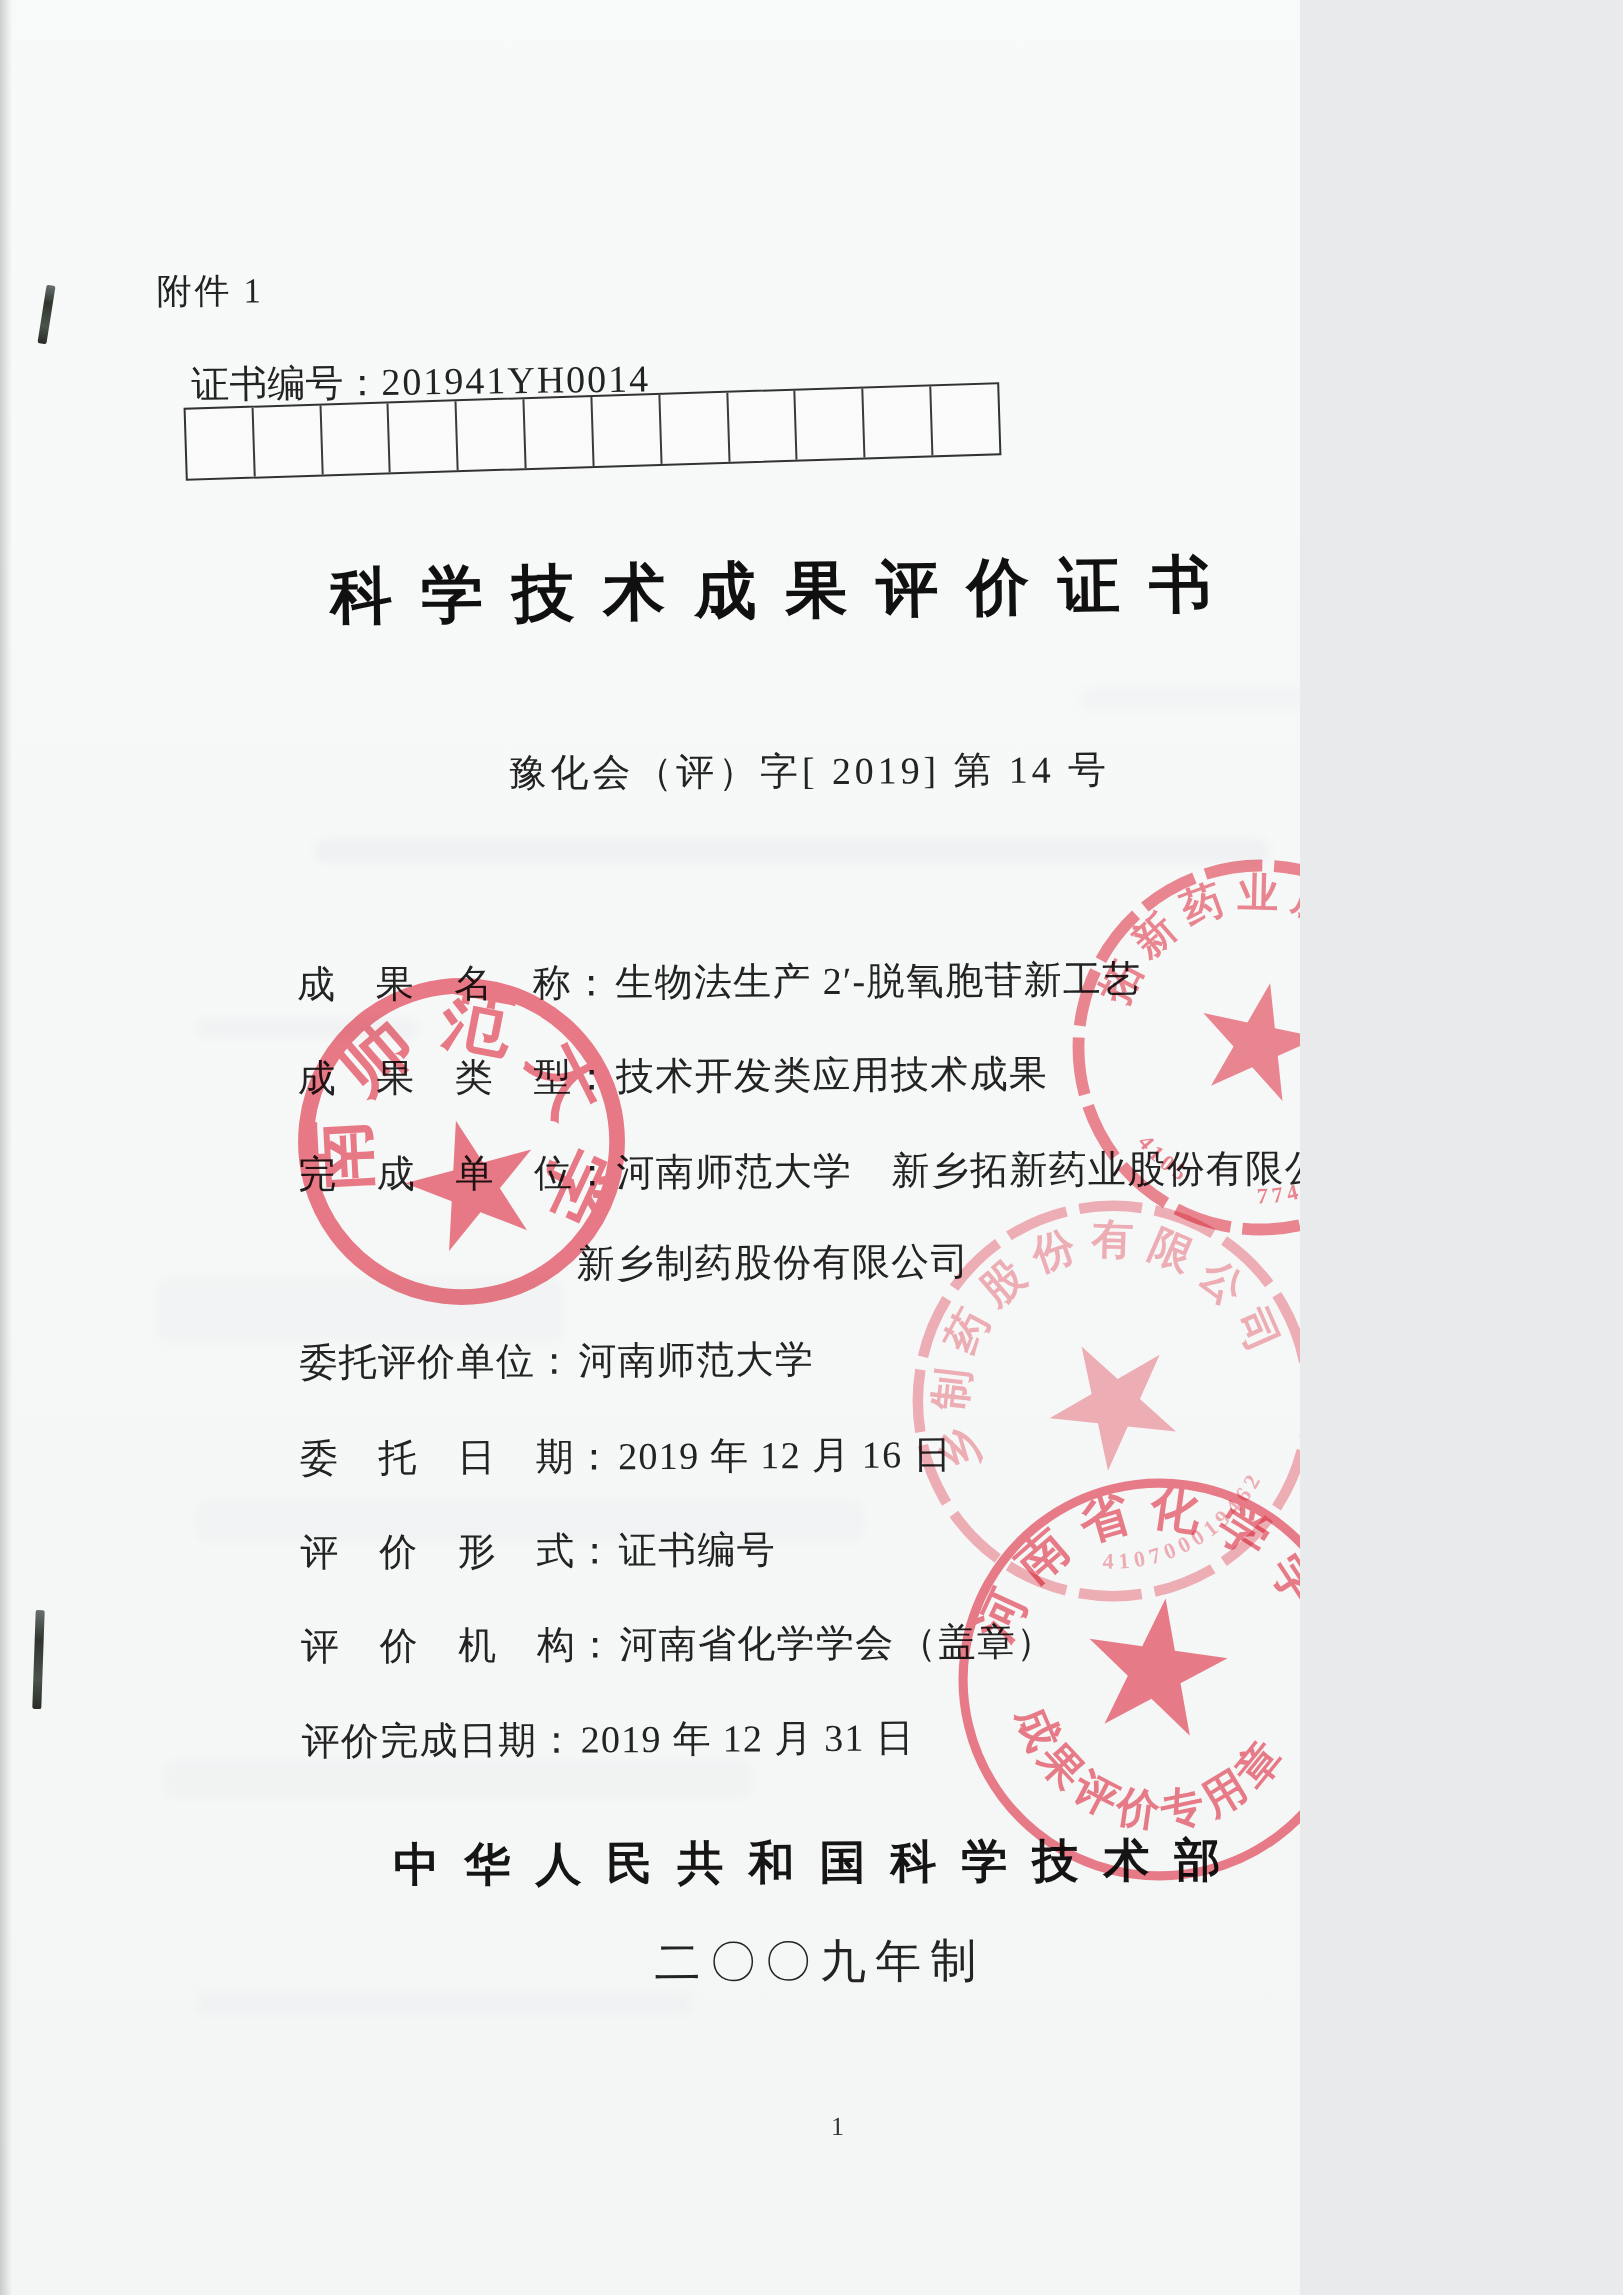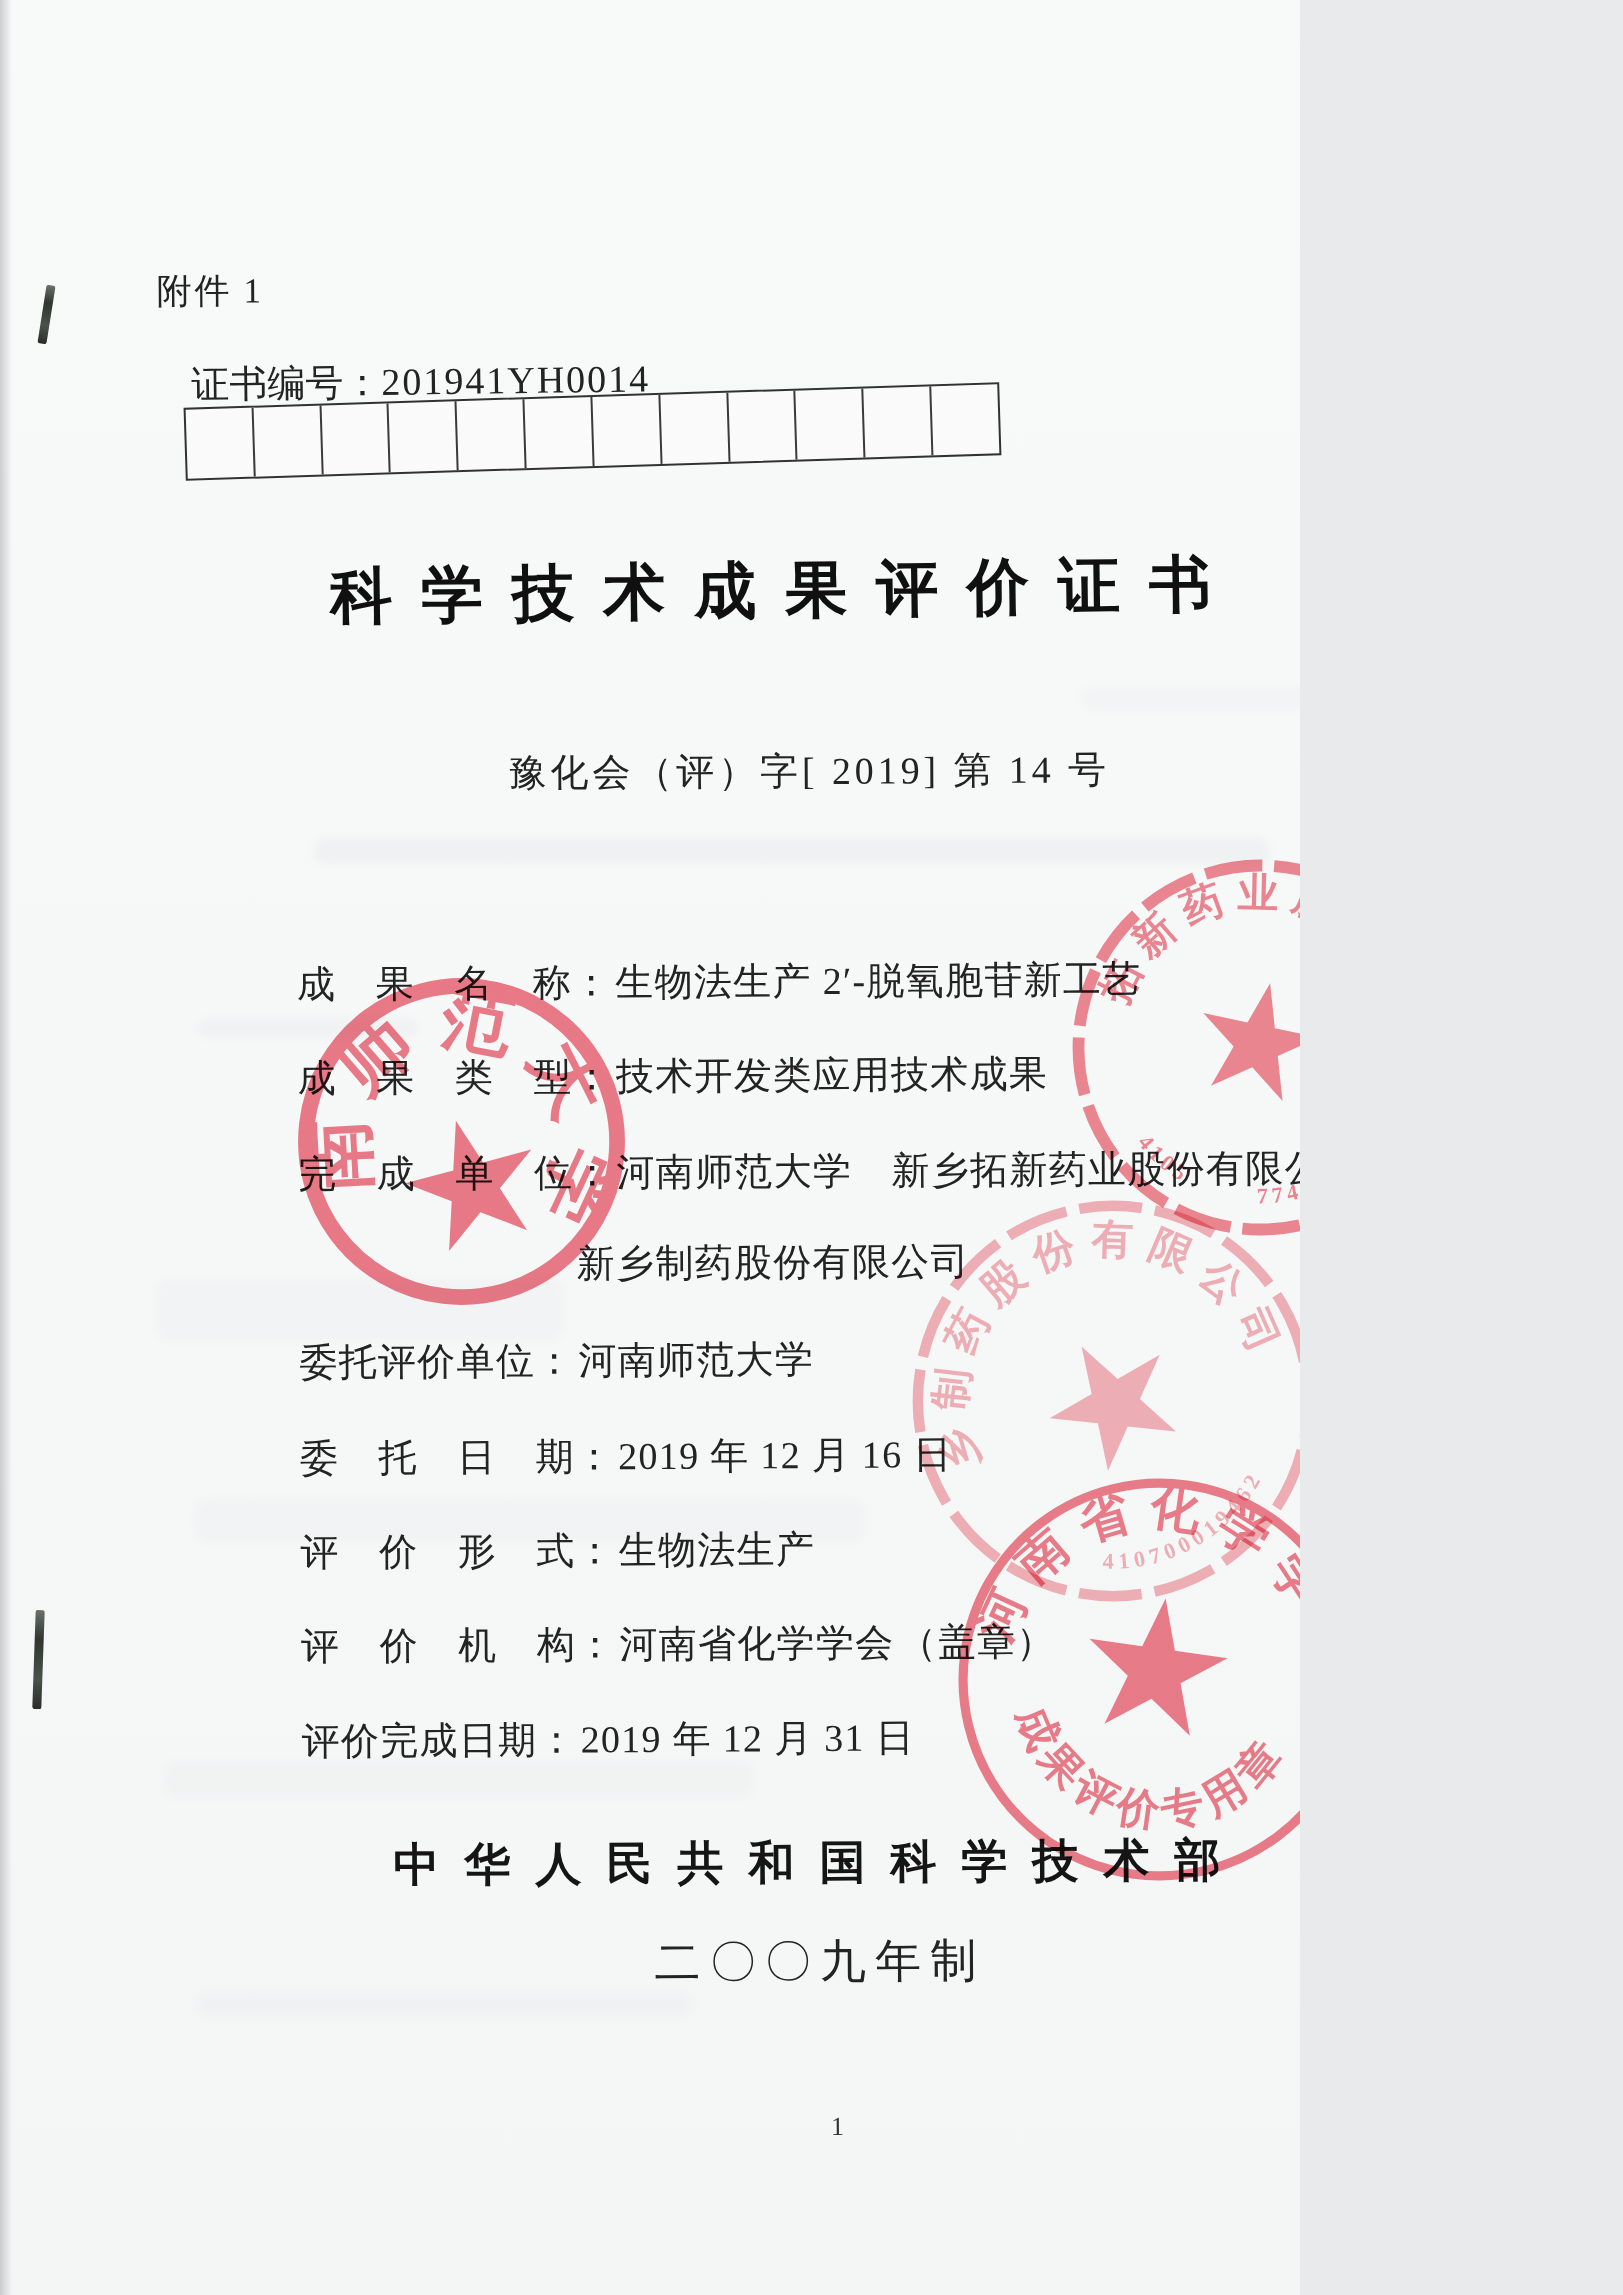--- a/index.html
+++ b/index.html
@@ -119,21 +119,21 @@
 
     <div class="abs fieldline" style="top:1335px">
       <span>委托评价单位：</span><span class="val">河南师范大学</span>
     </div>
 
     <div class="abs fieldline" style="top:1431px">
       <span>委　托　日　期：</span><span class="val">2019 年 12 月 16 日</span>
     </div>
 
     <div class="abs fieldline" style="top:1525px">
-      <span>评　价　形　式：</span><span class="val gap-form">生物法生产</span>
+      <span>评　价　形　式：</span><span class="val gap-form">证书编号</span>
     </div>
 
     <div class="abs fieldline" style="top:1619px">
       <span>评　价　机　构：</span><span class="val">河南省化学学会</span><span class="val extra-stamp">（盖章）</span>
     </div>
 
     <div class="abs fieldline" style="top:1714px">
       <span>评价完成日期：</span><span class="val gap-date">2019 年 12 月 31 日</span>
     </div>
 

